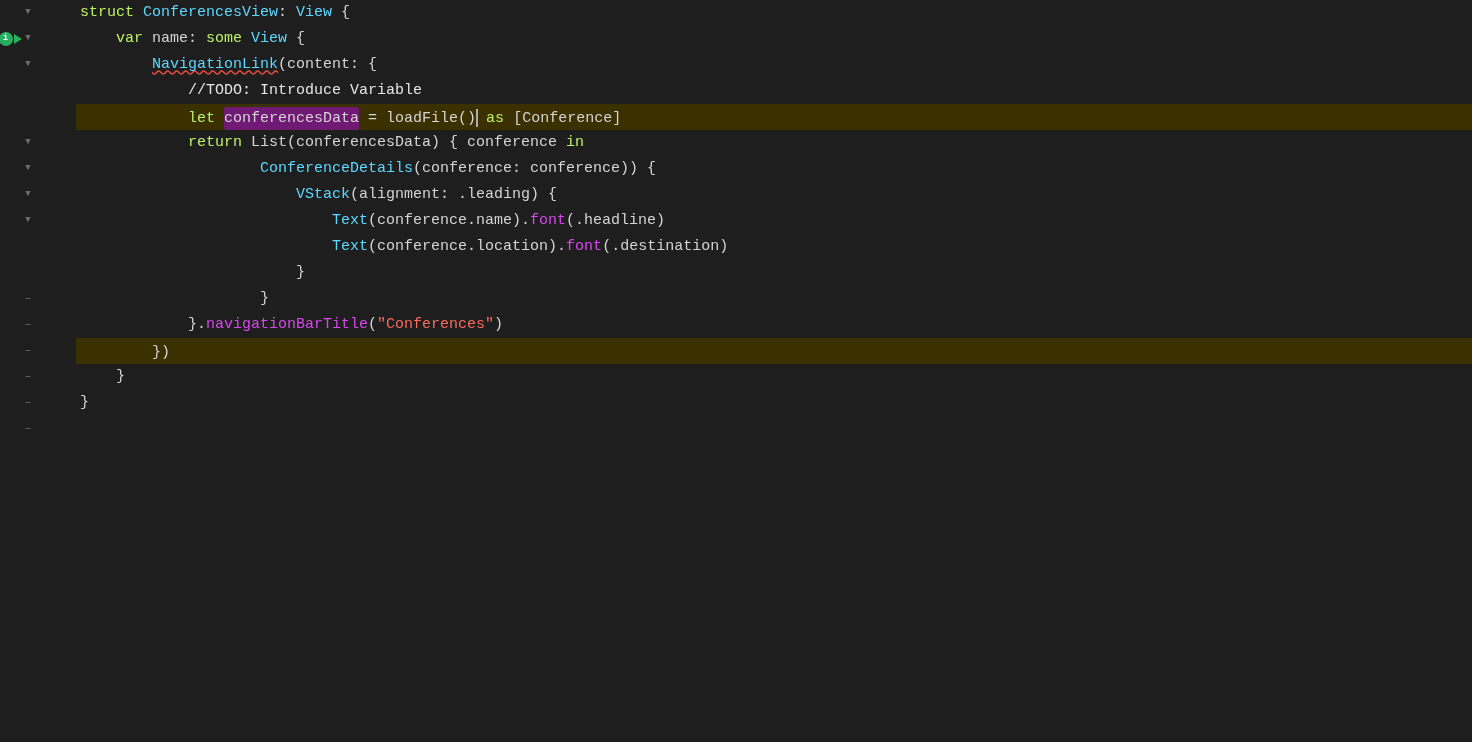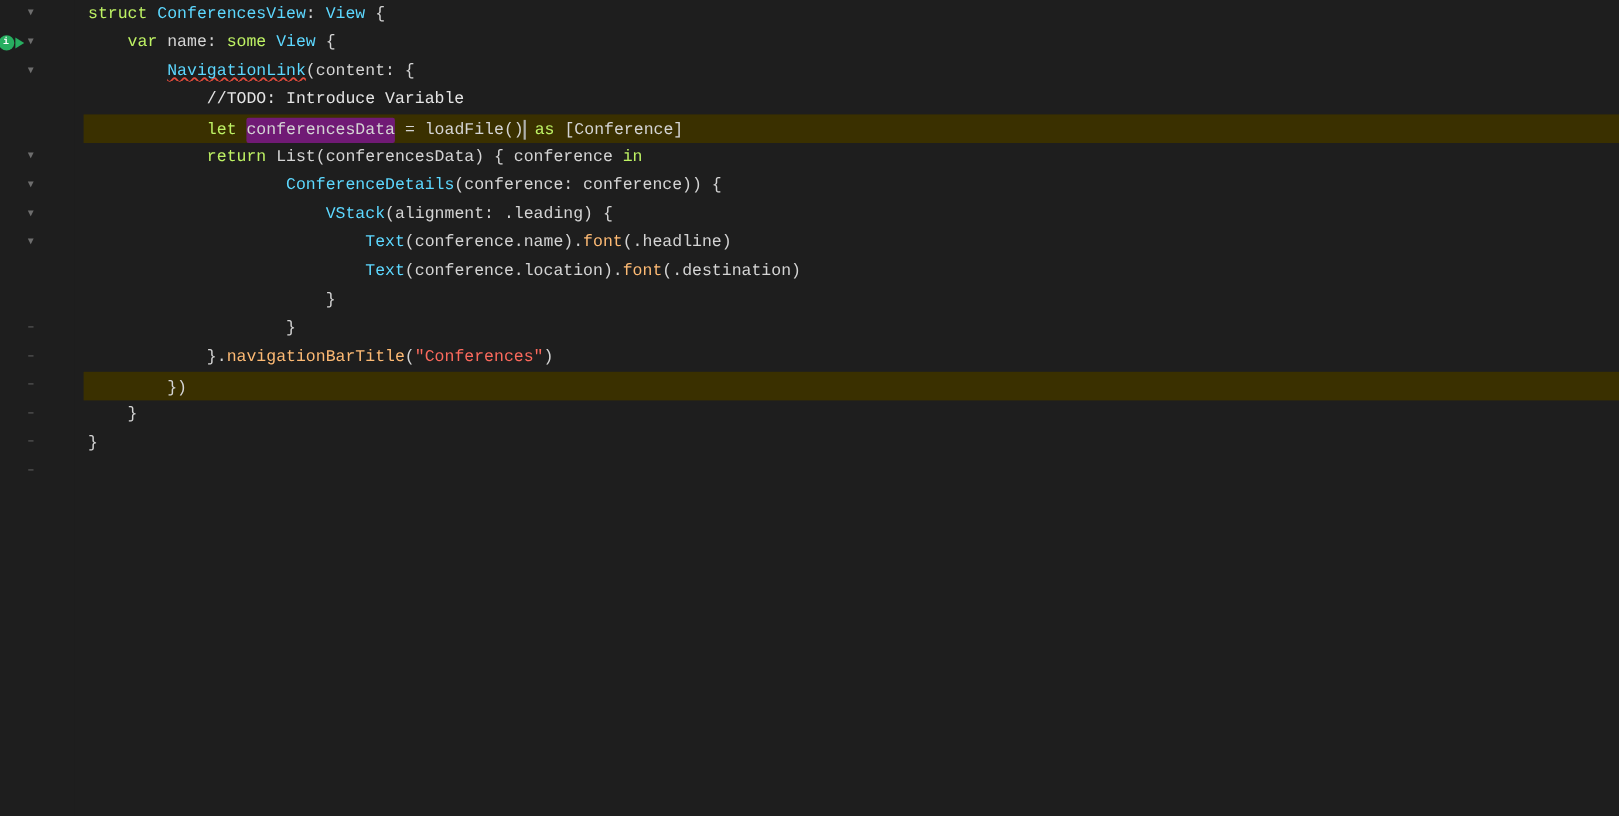--- a/index.html
+++ b/index.html
@@ -41,21 +41,21 @@
       flex: 1;
       padding-left: 8px;
       padding-top: 0;
       position: relative;
       overflow: hidden;
     }
 
     
     .kw { color: #bef264; } 
     .type { color: #5dd8ff; } 
-    .func-name { color: #fdba74; text-align: center; } 
+    .func-name { color: #d946ef; text-align: center; } 
     .string { color: #fc6a5d; } 
     .comment { color: #e5e5e5; } 
     .plain { color: #d4d4d4; }
     .highlight-word { background-color: #701a75; border-radius: 2px; }
     .squiggle {
       text-decoration: underline wavy #e74c3c;
       text-decoration-skip-ink: none;
     }
 
     .cursor {

